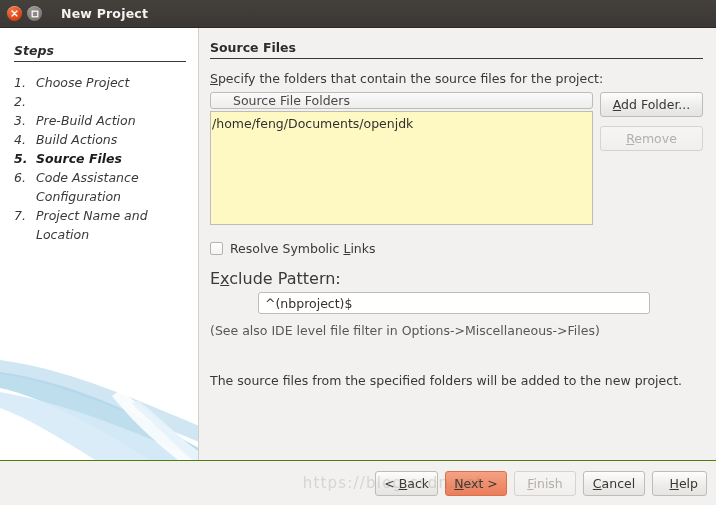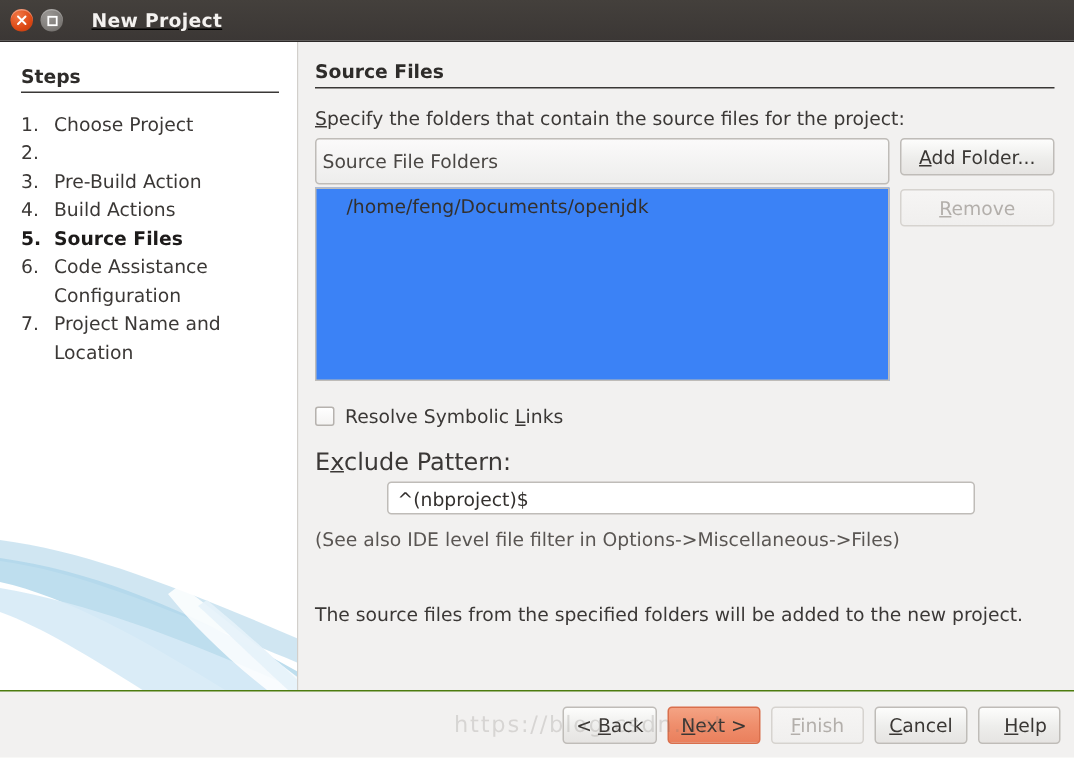--- a/index.html
+++ b/index.html
@@ -27,21 +27,20 @@
   
   #titlebar {
     height: 28px;
     min-height: 28px;
     background: linear-gradient(to bottom, #44403c 0%, #3b3735 100%);
     display: flex;
     align-items: center;
     padding-left: 7px;
     box-sizing: border-box;
     border-bottom: 1px solid #2b2827;
-    text-decoration: underline;
   }
   .winbtn {
     width: 15px;
     height: 15px;
     border-radius: 50%;
     margin-right: 5px;
     display: flex;
     align-items: center;
     justify-content: center;
     position: relative;
@@ -80,20 +79,21 @@
     background: #ffffff;
     border-right: 1px solid #d2cfcb;
     position: relative;
     overflow: hidden;
     box-sizing: border-box;
   }
   #steps-inner {
     position: relative;
     z-index: 2;
     padding: 12px 12px 0 14px;
+    font-style: italic;
   }
   #steps-title {
     font-size: 12.5px;
     font-weight: bold;
     color: #2e2c2a;
     padding-bottom: 3px;
     border-bottom: 1px solid #3a3836;
     display: inline-block;
     min-width: 172px;
     box-sizing: border-box;
@@ -170,42 +170,42 @@
   }
   .col-right {
     width: 103px;
     min-width: 103px;
     margin-left: 7px;
     display: flex;
     flex-direction: column;
   }
 
   .listhdr {
-    height: 31px;
+    height: 17px;
     box-sizing: border-box;
     background: linear-gradient(to bottom, #fbfafa 0%, #ededec 100%);
     border: 1px solid #bfbcb8;
     border-radius: 3px;
     font-size: 12.5px;
     color: #4a4744;
     display: flex;
     align-items: center;
-    padding-left: 4px;
+    padding-left: 22px;
     white-space: nowrap;
     overflow: hidden;
   }
   .listbox {
     margin-top: 2px;
-    height: 129px;
-    box-sizing: border-box;
-    background: #3b82f6;
+    height: 114px;
+    box-sizing: border-box;
+    background: #fef9c3;
     border: 1px solid #bfbcb8;
     font-size: 12.5px;
     color: #33302e;
-    padding: 3px 0 0 20px;
+    padding: 3px 0 0 1px;
     overflow: hidden;
   }
   .listbox .item {
     line-height: 17px;
     white-space: nowrap;
   }
 
   .btn {
     font-family: "DejaVu Sans", "Liberation Sans", sans-serif;
     font-size: 12.5px;

